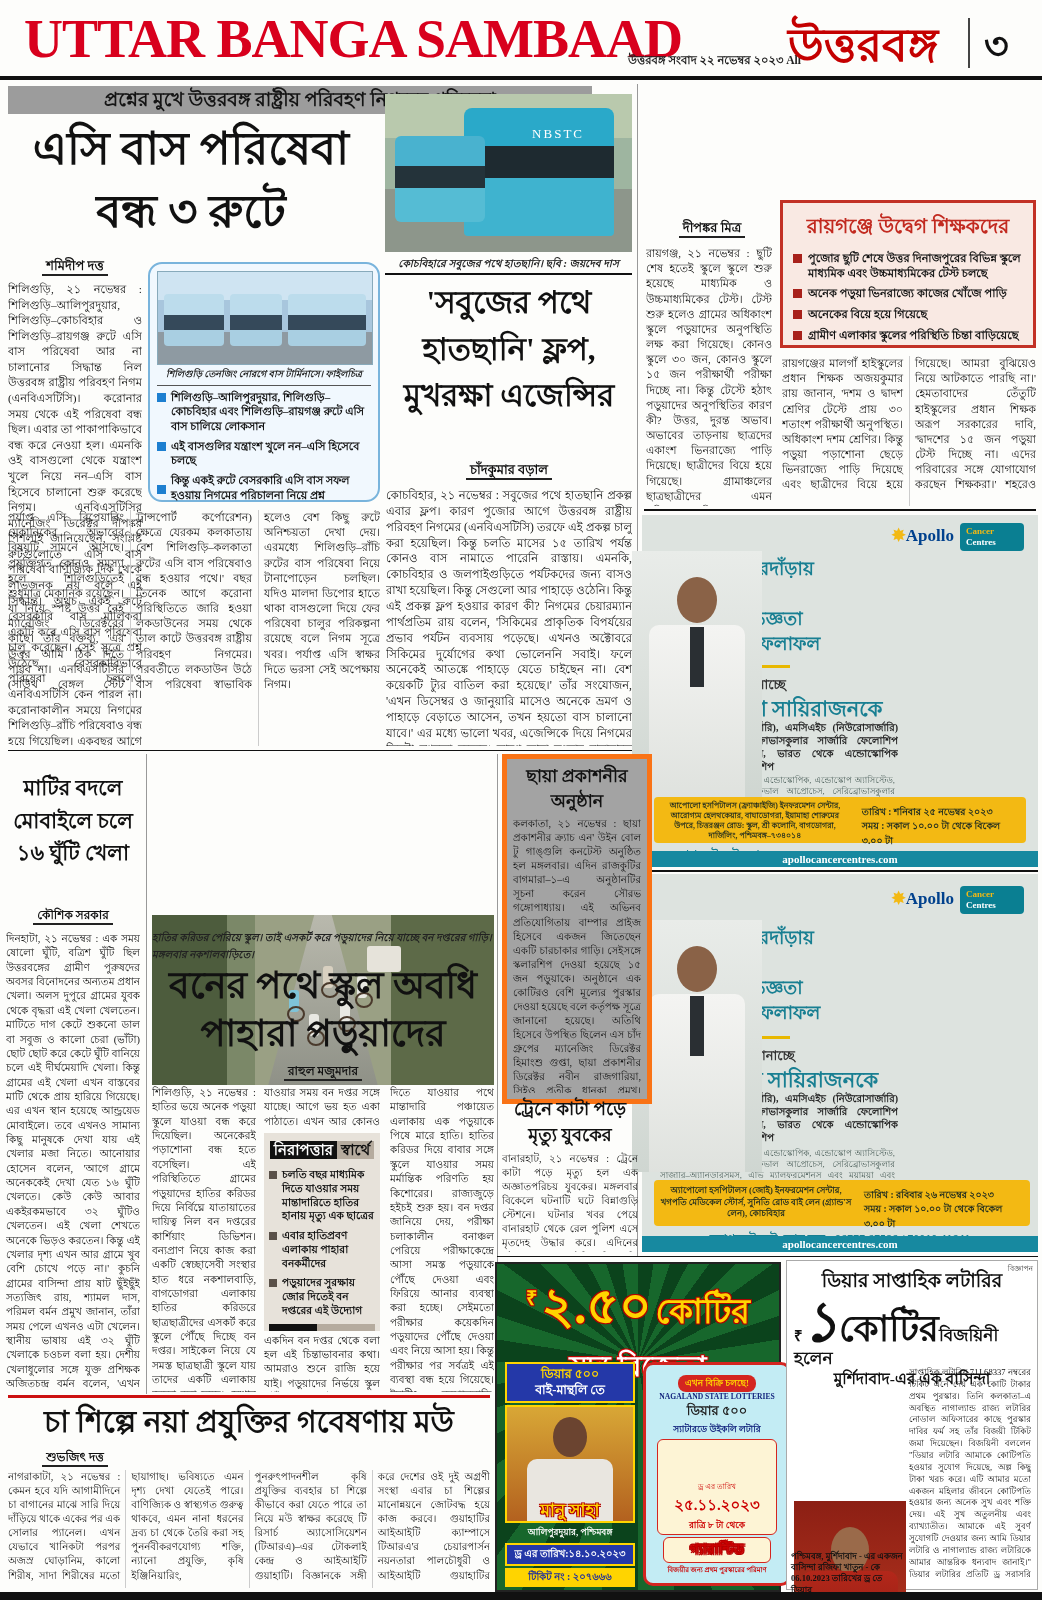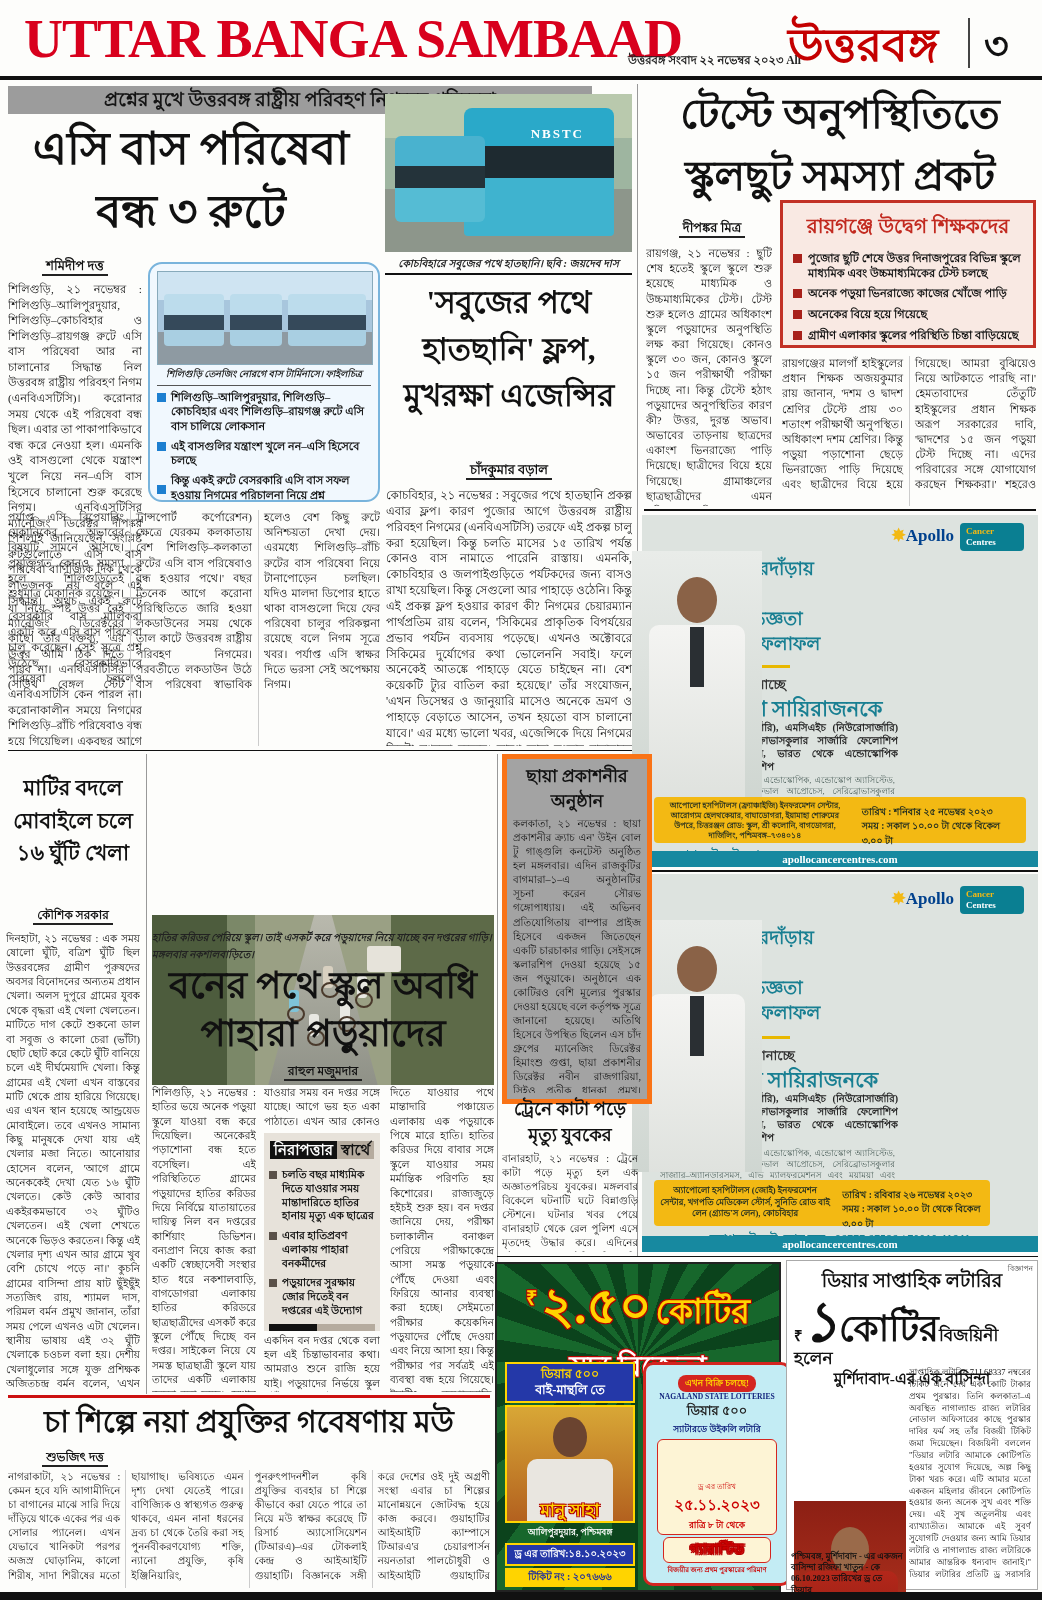--- a/index.html
+++ b/index.html
@@ -19,21 +19,21 @@
   .cols4{column-count:4;column-gap:11px;column-rule:1px solid #ccc;}
   .sq{display:inline-block;width:9px;height:9px;background:#1d7fd0;margin-right:5px;flex:0 0 9px;margin-top:3px;}
   .rsq{display:inline-block;width:9px;height:9px;background:#a8211b;margin-right:6px;flex:0 0 9px;margin-top:3px;}
   .gsq{display:inline-block;width:8px;height:8px;background:#5a5149;margin-right:5px;flex:0 0 8px;margin-top:3px;}
   .bullet{display:flex;align-items:flex-start;margin-bottom:6px;font-weight:bold;line-height:1.3;}
   
   .ph{overflow:hidden;position:relative;}
   .ph-bus{background:linear-gradient(#b9c9ad 0 28%,#9eb5a0 28% 60%,#8d968b 60%);}
   .bus1{position:absolute;right:18px;top:14px;width:150px;height:128px;background:linear-gradient(#2aa9c9 0 30%,#1e2a30 30% 55%,#3fb3cf 55%);border-radius:8px 8px 4px 4px;}
   .bus2{position:absolute;left:10px;top:42px;width:90px;height:86px;background:linear-gradient(#49b2cf 0 35%,#24333a 35% 60%,#55bcd4 60%);border-radius:6px;}
-  .buslabel{position:absolute;right:30px;top:18px;color:#fff;font-weight:bold;font-size:13px;letter-spacing:2px;}
+  .buslabel{position:absolute;right:30px;top:18px;color:#fff;font-weight:normal;font-size:13px;letter-spacing:2px;}
   .ph-term{background:linear-gradient(#cfe4f2 0 30%,#a8c6dd 30% 65%,#8e9aa2 65%);}
   .tbus{position:absolute;bottom:18px;height:52px;background:linear-gradient(#bcdcec 0 40%,#35495a 40% 70%,#a9cfe2 70%);border-radius:4px;}
   .ph-road{background:linear-gradient(90deg,#4d5c3d 0 22%,#7b8868 22% 30%,#9aa084 30% 70%,#5d6a48 70%);}
   .road{position:absolute;left:34%;top:0;width:32%;height:100%;background:linear-gradient(#b9b9ad,#8f9187);clip-path:polygon(42% 0,58% 0,100% 100%,0 100%);}
   .cy{position:absolute;width:10px;height:22px;background:#e8e8e2;border-radius:3px;}
   .cy::after{content:"";position:absolute;left:-2px;bottom:-10px;width:14px;height:12px;border:2px solid #4a3a2c;border-radius:50%;}
   .ph-man{background:linear-gradient(#d8a736,#b3611f);}
   .face{position:absolute;left:50%;transform:translateX(-50%);border-radius:50%;}
   .torso{position:absolute;left:50%;transform:translateX(-50%);border-radius:10px 10px 0 0;}
   .ph-woman{background:linear-gradient(#8c1f14,#c03b22);}
@@ -115,21 +115,20 @@
           <span class="sq"></span>
           <span>কিন্তু একই রুটে বেসরকারি এসি বাস সফল হওয়ায় নিগমের পরিচালনা নিয়ে প্রশ্ন</span>
         </div>
     </div>
   </div>
 
   <div class="abs jt cols3" style="left:8px;top:510px;width:372px;height:236px;font-size:11px;">পর্যাপ্ত এসি রিপেয়ারিং মেকানিকের অভাবের বিষয়টি সামনে আসছে। প্রযুক্তিগত কোনও সমস্যা হলে শিলিগুড়িতেই শুধুমাত্র মেকানিক রয়েছেন। যা নিয়ে স্পষ্ট উত্তর নেই ম্যানেজিং ডিরেক্টরের কাছে। তাঁর বক্তব্য, 'এর উত্তর আমি ঠিক দিতে পারব না। এনবিএসটিসির (সাউথ বেঙ্গল স্টেট ট্রান্সপোর্ট কর্পোরেশন) ক্ষেত্রে যেরকম কলকাতায় বেশ শিলিগুড়ি–কলকাতা রুটের এসি বাস পরিষেবাও বন্ধ হওয়ার পথে।' বছর তিনেক আগে করোনা পরিস্থিতিতে জারি হওয়া লকডাউনের সময় থেকে তাল কাটে উত্তরবঙ্গ রাষ্ট্রীয় পরিবহণ নিগমের। পরবর্তীতে লকডাউন উঠে বাস পরিষেবা স্বাভাবিক হলেও বেশ কিছু রুটে অনিশ্চয়তা দেখা দেয়। এরমধ্যে শিলিগুড়ি–রাঁচি রুটের বাস পরিষেবা নিয়ে টানাপোড়েন চলছিল। যদিও মালদা ডিপোর হাতে থাকা বাসগুলো দিয়ে ফের পরিষেবা চালুর পরিকল্পনা রয়েছে বলে নিগম সূত্রে খবর। পর্যাপ্ত এসি স্বাক্ষর দিতে ভরসা সেই অপেক্ষায় নিগম।</div>
 
   <div class="abs rule" style="left:8px;top:750px;width:624px;height:1px;"></div>
 
-  <div class="abs hl ctr" style="left:644px;top:84px;width:392px;font-size:41px;line-height:1.5;">টেস্টে অনুপস্থিতিতে স্কুলছুট সমস্যা প্রকট</div>
   <div class="abs byline" style="left:652px;top:218px;width:120px;font-size:13px;"><span>দীপঙ্কর মিত্র</span></div>
 
   <div class="abs rgbox" style="left:780px;top:200px;width:256px;height:148px;padding:8px 10px;box-sizing:border-box;">
     <div class="ctr" style="font-size:20px;font-weight:bold;color:#c22a20;margin-bottom:7px;">রায়গঞ্জে উদ্বেগ শিক্ষকদের</div>
     <div class="bullet" style="font-size:11.3px;">
         <span class="rsq"></span>
         <span>পুজোর ছুটি শেষে উত্তর দিনাজপুরের বিভিন্ন স্কুলে মাধ্যমিক এবং উচ্চমাধ্যমিকের টেস্ট চলছে</span>
       </div>
     <div class="bullet" style="font-size:11.3px;">
         <span class="rsq"></span>
@@ -200,21 +199,21 @@
     <div class="abs" style="left:18px;top:162px;width:130px;height:3px;background:#e8b800;"></div>
     <div class="abs" style="left:18px;top:172px;font-size:13px;font-weight:bold;color:#333;">কোচবিহার স্বাগত জানাচ্ছে</div>
     <div class="abs ap-teal" style="left:18px;top:190px;font-size:21px;font-weight:bold;">ডা: ভিগনেশ সায়িরাজনকে</div>
     <div class="abs jt" style="left:18px;top:218px;width:238px;height:52px;font-size:10px;font-weight:bold;color:#222;line-height:1.3;">এমএস (জেনারেল সার্জারি), এমসিএইচ (নিউরোসার্জারি) স্কাল বেস এবং মাইক্রোভাসকুলার সার্জারি ফেলোশিপ (এসিএনএস), জব্বলপুর, ভারত থেকে এন্ডোস্কোপিক নিউরোসার্জারিতে ফেলোশিপ</div>
     <div class="abs jt" style="left:18px;top:274px;width:235px;height:56px;font-size:8.6px;color:#4e615c;line-height:1.3;">স্কাল বেস সার্জারিতে পরামর্শ– এন্ডোস্কোপিক, এন্ডোস্কোপ অ্যাসিস্টেড, মিনিমালি ইনভেসিভ ও ক্লিভাল আপ্রোচেস, সেরিব্রোভাসকুলার সার্জারি–অ্যানিউরিসমস, এভি ম্যালফরমেশনস এবং ময়াময়া এবং সেরিব্রাল বাইপাস প্রসিডিওরস, নিউরো–অঙ্কোলজি তৎসহ ফাংশন প্রিজারভেশন প্রসিডিওরস</div>
     <div class="abs ph" style="right:10px;top:46px;width:130px;height:252px;background:linear-gradient(#e9ece9,#cfd6d1);">
       <div class="face" style="top:26px;width:40px;height:46px;background:#8a6247;"></div>
       <div class="torso" style="top:74px;width:96px;height:178px;background:linear-gradient(#f4f4f2,#dfe2de);"></div>
       <div class="abs" style="left:58px;top:76px;width:14px;height:60px;background:#2a2f33;"></div>
     </div>
-    <div class="abs ap-yellow" style="left:12px;top:306px;width:336px;height:46px;display:flex;justify-content:center;">
+    <div class="abs ap-yellow" style="left:12px;top:306px;width:376px;height:46px;display:flex;justify-content:center;">
       <div class="ctr" style="flex:1.2;font-size:8.6px;font-weight:bold;color:#26301f;padding:5px 6px;line-height:1.35;">অ্যাপোলো হসপিটালস (জোই) ইনফরমেশন সেন্টার, খগপতি মেডিকেল স্টোর্স, সুনিতি রোড বাই লেন (গ্র্যান্ড'স লেন), কোচবিহার</div>
       <div style="flex:1;font-size:9.5px;font-weight:bold;color:#26301f;padding:8px 6px;line-height:1.5;">
         <div>তারিখ : রবিবার ২৬ নভেম্বর ২০২৩</div>
         <div>সময় : সকাল ১০.০০ টা থেকে বিকেল ৩.০০ টা</div>
       </div>
     </div>
     <div class="abs ctr ap-teal" style="left:0;top:356px;width:100%;font-size:12px;font-weight:bold;">অ্যাপয়েন্টমেন্ট ফোন কল : 96777 67586 / 70010 41641</div>
     <div class="abs ap-sitebar" style="left:0;bottom:0;width:100%;height:16px;font-size:11px;line-height:16px;">apollocancercentres.com</div>
   </div>
 

